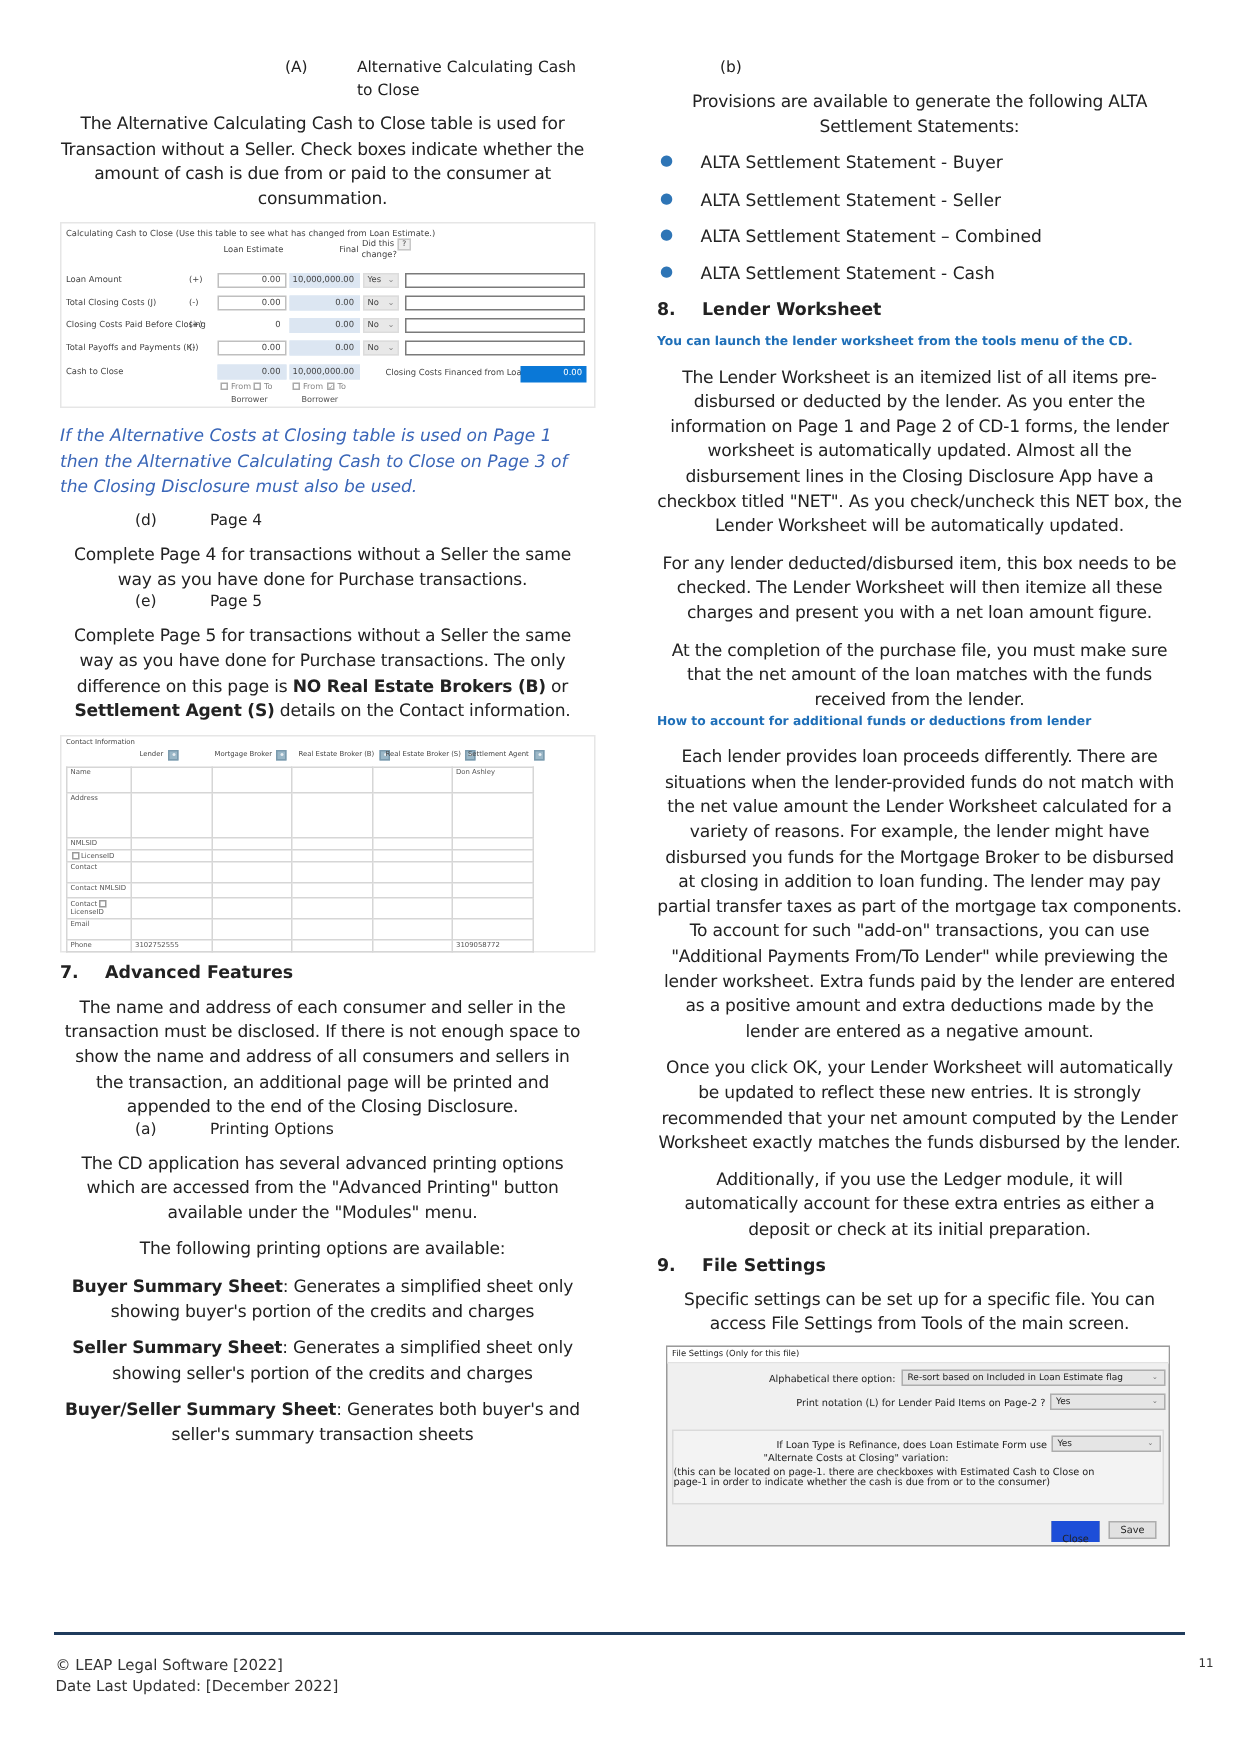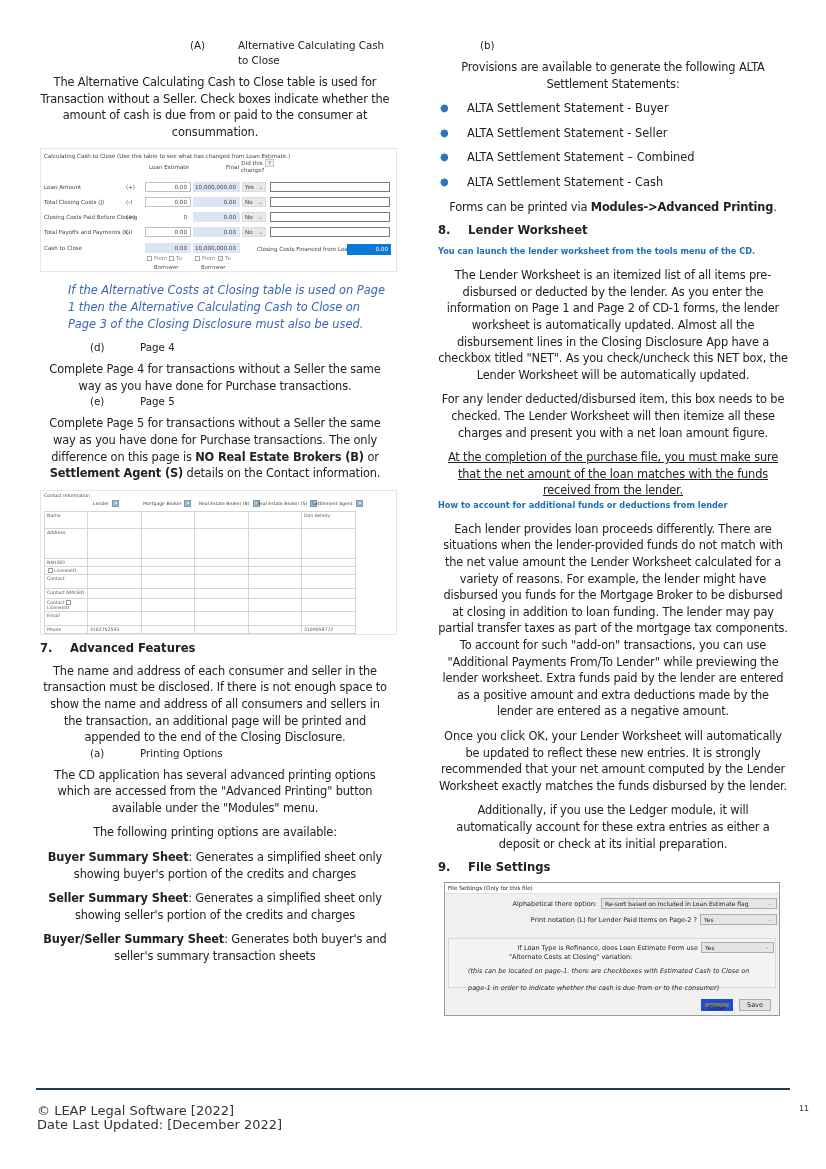--- a/index.html
+++ b/index.html
@@ -9,21 +9,21 @@
   .col { position: absolute; top: 38px; }
   .col-left { left: 40px; width: 350px; }
   .col-right { left: 438px; width: 350px; }
   p.body { font-size: 11.4px; line-height: 16.6px; margin-bottom: 8px; letter-spacing: -0.15px; text-align: center; }
   p.body b { font-weight: bold; }
   .subhead { font-size: 10.3px; line-height: 15px; display: flex; margin-bottom: 6px; }
   .subhead .num { width: 50px; }
   .subhead .txt { flex: 1; }
   .h2 { font-size: 11.6px; font-weight: bold; display: flex; margin: 4px 0 8px 0; }
   .h2 .num { width: 30px; }
-  .note-italic { font-style: italic; color: #3a66b8; font-size: 11.4px; line-height: 16.6px; margin-bottom: 8px; margin-left: 28px; }
+  .note-italic { font-style: italic; color: #3a66b8; font-size: 11.4px; line-height: 16.6px; margin-bottom: 8px; }
   .blue-sub { color: #1f6fb8; font-weight: bold; font-size: 8.2px; line-height: 13px; margin-bottom: 9px; }
   ul.bullets { list-style: none; margin: 2px 0 4px 0; }
   ul.bullets li { display: flex; font-size: 11.4px; line-height: 16px; margin-bottom: 8.6px; }
   ul.bullets li .dot { width: 29px; color: #2e75b6; font-size: 10px; padding-left: 2px; }
 
   
   .shot { border: 1px solid #e6e6e6; background: #fff; font-size: 5.6px; color: #444; position: relative; }
   .cash { width: 357px; height: 124px; margin: 6px 0 10px 0; }
   .cash .title { position: absolute; left: 3px; top: 4px; }
   .cash .hdr { position: absolute; font-size: 5.6px; text-align: center; }
@@ -55,25 +55,25 @@
   .contact td.c { width: 53.5px; }
   .contact .mini-cb { display: inline-block; width: 5px; height: 5px; border: 1px solid #999; vertical-align: middle; margin: 0 1px; }
 
   
   .fs { width: 336px; height: 134px; margin: 6px 0 0 6px; border: 1px solid #9a9a9a; background: #f0f0f0; font-size: 6.5px; color: #222; }
   .fs .titlebar { height: 11px; background: #fff; border-bottom: 1px solid #e2e2e2; font-size: 5.6px; padding: 2px 3px; }
   .fs .dd { position: absolute; height: 11px; border: 1px solid #adadad; background: #e5e5e5; font-size: 6px; line-height: 9px; padding-left: 3px; }
   .fs .dd .caret { position: absolute; right: 4px; top: 0; color: #777; font-size: 5px; }
   .fs .group { position: absolute; left: 3px; top: 55px; width: 328px; height: 50px; border: 1px solid #dadada; background: #f3f3f3; padding-left: 12px; }
   .fs .btn { position: absolute; height: 12px; width: 32px; border: 1px solid #adadad; background: #e1e1e1; font-size: 6.5px; line-height: 10px; text-align: center; }
-  .fs .btn.primary { border: 4px solid #1d4ed8; background: #737373; }
+  .fs .btn.primary { border: 7px solid #1d4ed8; background: #737373; }
 
   
   .footer-rule { position: absolute; left: 36px; top: 1088px; width: 754px; height: 2px; background: #1f3b5c; }
-  .footer-left { position: absolute; left: 37px; top: 1104px; font-size: 13px; line-height: 14px; color: #333; }
+  .footer-left { position: absolute; left: 37px; top: 1104px; font-size: 10px; line-height: 14px; color: #333; }
   .footer-page { position: absolute; left: 799px; top: 1104px; font-size: 7.9px; color: #333; }
 </style>
 </head>
 <body>
 
 <div class="page">
 
   <div class="col col-left">
     <div class="subhead" style="margin-left:150px; width:200px;">
       <span class="num" style="width:48px">(A)</span>
@@ -280,49 +280,49 @@
         </li>
       <li>
           <span class="dot">●</span>
           <span>ALTA Settlement Statement – Combined</span>
         </li>
       <li>
           <span class="dot">●</span>
           <span>ALTA Settlement Statement - Cash</span>
         </li>
     </ul>
-    <p class="body"><span>Forms can be printed via </span><b>Modules-&gt;Advanced Printing</b><span>.</span></p>
     <div class="h2">
       <span class="num">8.</span>
       <span>Lender Worksheet</span>
     </div>
     <div class="blue-sub">You can launch the lender worksheet from the tools menu of the CD.</div>
     <p class="body">The Lender Worksheet is an itemized list of all items pre-disbursed or deducted by the lender. As you enter the information on Page 1 and Page 2 of CD-1 forms, the lender worksheet is automatically updated. Almost all the disbursement lines in the Closing Disclosure App have a checkbox titled "NET". As you check/uncheck this NET box, the Lender Worksheet will be automatically updated.</p>
     <p class="body">For any lender deducted/disbursed item, this box needs to be checked. The Lender Worksheet will then itemize all these charges and present you with a net loan amount figure.</p>
-    <p class="body" style="margin-bottom:0;text-decoration:underline;">At the completion of the purchase file, you must make sure that the net amount of the loan matches with the funds received from the lender.</p>
+    <p class="body" style="margin-bottom:0;">At the completion of the purchase file, you must make sure that the net amount of the loan matches with the funds received from the lender.</p>
     <div class="blue-sub">How to account for additional funds or deductions from lender</div>
     <p class="body">Each lender provides loan proceeds differently. There are situations when the lender-provided funds do not match with the net value amount the Lender Worksheet calculated for a variety of reasons. For example, the lender might have disbursed you funds for the Mortgage Broker to be disbursed at closing in addition to loan funding. The lender may pay partial transfer taxes as part of the mortgage tax components. To account for such "add-on" transactions, you can use "Additional Payments From/To Lender" while previewing the lender worksheet. Extra funds paid by the lender are entered as a positive amount and extra deductions made by the lender are entered as a negative amount.</p>
     <p class="body">Once you click OK, your Lender Worksheet will automatically be updated to reflect these new entries. It is strongly recommended that your net amount computed by the Lender Worksheet exactly matches the funds disbursed by the lender.</p>
     <p class="body">Additionally, if you use the Ledger module, it will automatically account for these extra entries as either a deposit or check at its initial preparation.</p>
     <div class="h2">
       <span class="num">9.</span>
       <span>File Settings</span>
     </div>
+    <p class="body" style="margin-bottom:4px;">Specific settings can be set up for a specific file. You can access File Settings from Tools of the main screen.</p>
 
     <div class="shot fs">
       <div class="titlebar">File Settings (Only for this file)</div>
       <div style="position:absolute; left:0; top:17px; width:152px; text-align:right;">Alphabetical there option:</div>
       <div class="dd" style="left:156px; top:15px; width:176px;"><span>Re-sort based on Included in Loan Estimate flag</span><span class="caret">⌄</span></div>
       <div style="position:absolute; left:0; top:33px; width:252px; text-align:right;">Print notation (L) for Lender Paid Items on Page-2 ?</div>
       <div class="dd" style="left:255px; top:31px; width:77px;"><span>Yes</span><span class="caret">⌄</span></div>
       <div class="group">
         <div style="position:absolute; left:0; top:5px; width:249px; text-align:right;">If Loan Type is Refinance, does Loan Estimate Form use</div>
         <div style="position:absolute; left:60px; top:14px;">"Alternate Costs at Closing" variation:</div>
         <div class="dd" style="left:252px; top:3px; width:73px;"><span>Yes</span><span class="caret">⌄</span></div>
-        <div style="position:absolute; left:19px; top:24px; width:300px; line-height:17px;font-style:italic;">(this can be located on page-1. there are checkboxes with Estimated Cash to Close on page-1 in order to indicate whether the cash is due from or to the consumer)</div>
+        <div style="position:absolute; left:0; top:24px; width:300px; line-height:7px;">(this can be located on page-1. there are checkboxes with Estimated Cash to Close on page-1 in order to indicate whether the cash is due from or to the consumer)</div>
       </div>
       <div class="btn primary" style="left:256px; top:116px;">Close</div>
       <div class="btn" style="left:294px; top:116px;">Save</div>
     </div>
   </div>
 
   <div class="footer-rule"></div>
   <div class="footer-left">
     <div>© LEAP Legal Software [2022]</div>
     <div>Date Last Updated: [December 2022]</div>

